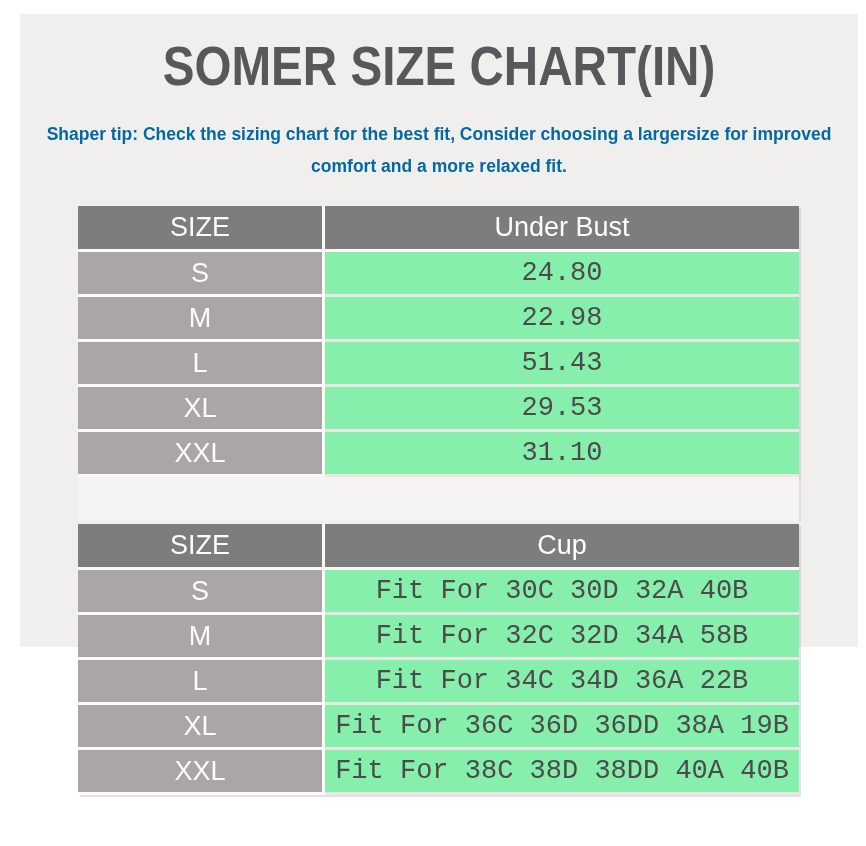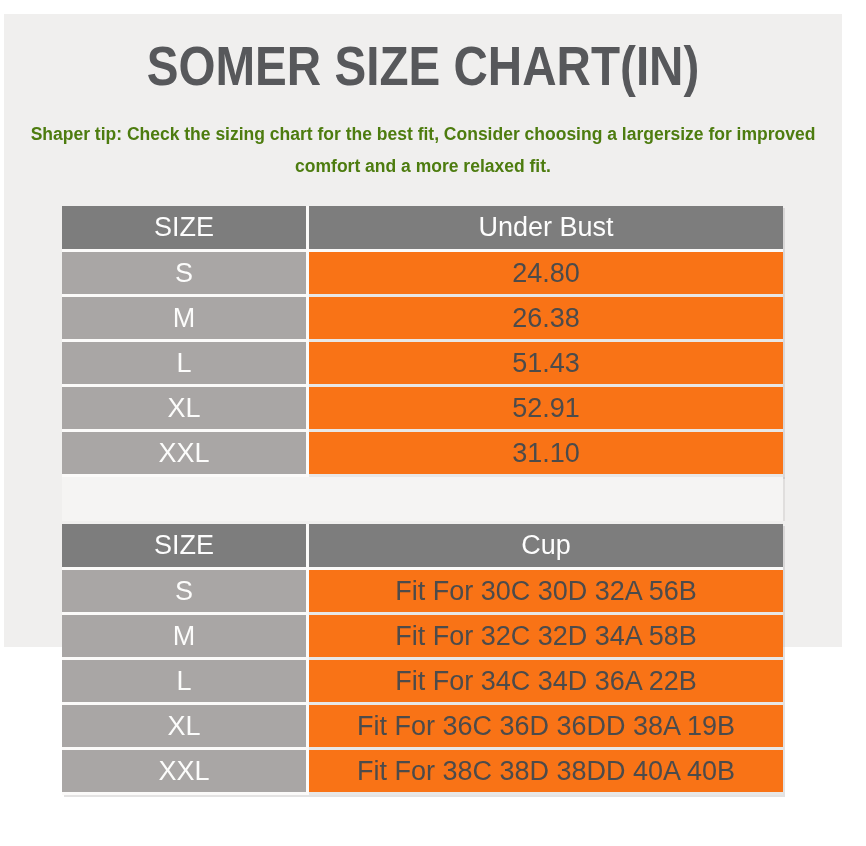--- a/index.html
+++ b/index.html
@@ -6,21 +6,21 @@
     margin: 0;
     padding: 0;
     width: 866px;
     height: 846px;
     background: #ffffff;
     overflow: hidden;
     font-family: "Liberation Sans", sans-serif;
   }
   .panel {
     position: absolute;
-    left: 4px;
+    left: 20px;
     top: 14px;
     width: 838px;
     height: 633px;
     background: #f0efee;
   }
   .page-title {
     margin: 0;
     padding-top: 24px;
     text-align: center;
     font-size: 56px;
@@ -30,21 +30,21 @@
     transform: scaleX(0.85);
     white-space: nowrap;
   }
   .shaper-tip {
     width: 790px;
     margin: 24px auto 16px auto;
     text-align: center;
     font-size: 17.5px;
     line-height: 32px;
     font-weight: 700;
-    color: #4d7c0f;
+    color: #0369a1;
   }
   .tables-wrap {
     margin: 24px 0 0 58px;
     width: 721px;
   }
   table.size-table {
     border-collapse: separate;
     border-spacing: 0;
     table-layout: fixed;
     width: 721px;
@@ -72,24 +72,25 @@
   td.scell {
     height: 42px;
     background: #a9a6a5;
     color: #fcfcfb;
     font-size: 27px;
     border-right: 3px solid #fbfaf9;
     border-bottom: 3px solid #fbfaf9;
   }
   td.vcell {
     height: 42px;
-    background: #f97316;
+    background: #86efac;
     color: #4c4b4b;
     font-size: 27px;
     border-bottom: 3px solid #e8e7e6;
+    font-family: Liberation Mono, monospace;
   }
   .table-spacer {
     width: 721px;
     height: 44px;
     margin: 0 0 3px 0;
     background: #f5f4f3;
     box-shadow: 2px 0 0 rgba(175, 173, 171, 0.25);
   }
 </style>
 </head>
@@ -114,29 +115,29 @@
           <th class="hcell">Under Bust</th>
         </tr>
       </thead>
       <tbody>
         <tr>
           <td class="scell">S</td>
           <td class="vcell">24.80</td>
         </tr>
         <tr>
           <td class="scell">M</td>
-          <td class="vcell">26.38</td>
+          <td class="vcell">22.98</td>
         </tr>
         <tr>
           <td class="scell">L</td>
           <td class="vcell">51.43</td>
         </tr>
         <tr>
           <td class="scell">XL</td>
-          <td class="vcell">52.91</td>
+          <td class="vcell">29.53</td>
         </tr>
         <tr>
           <td class="scell">XXL</td>
           <td class="vcell">31.10</td>
         </tr>
       </tbody>
     </table>
 
     <div class="table-spacer"></div>
 
@@ -147,21 +148,21 @@
         </colgroup>
       <thead>
         <tr>
           <th class="hcell scol">SIZE</th>
           <th class="hcell">Cup</th>
         </tr>
       </thead>
       <tbody>
         <tr>
           <td class="scell">S</td>
-          <td class="vcell">Fit For 30C 30D 32A 56B</td>
+          <td class="vcell">Fit For 30C 30D 32A 40B</td>
         </tr>
         <tr>
           <td class="scell">M</td>
           <td class="vcell">Fit For 32C 32D 34A 58B</td>
         </tr>
         <tr>
           <td class="scell">L</td>
           <td class="vcell">Fit For 34C 34D 36A 22B</td>
         </tr>
         <tr>

